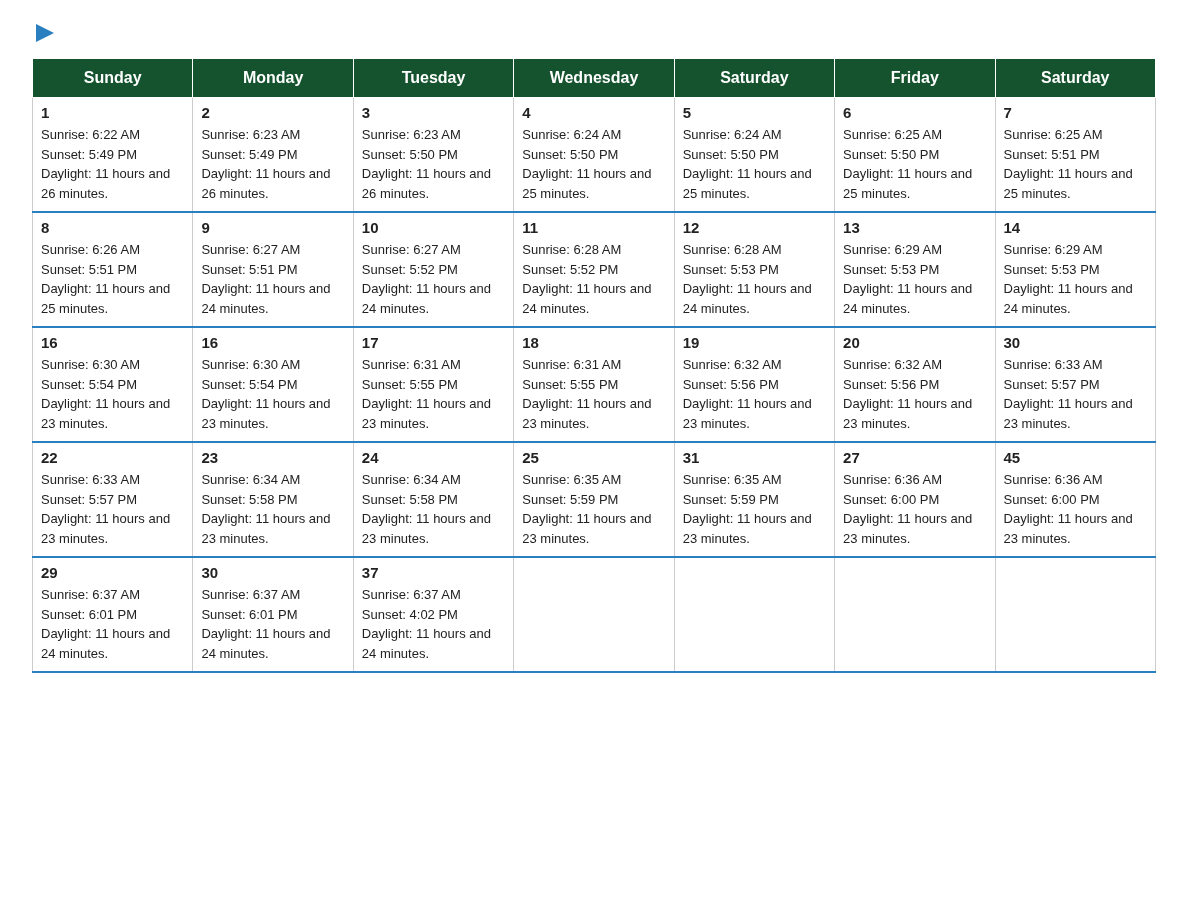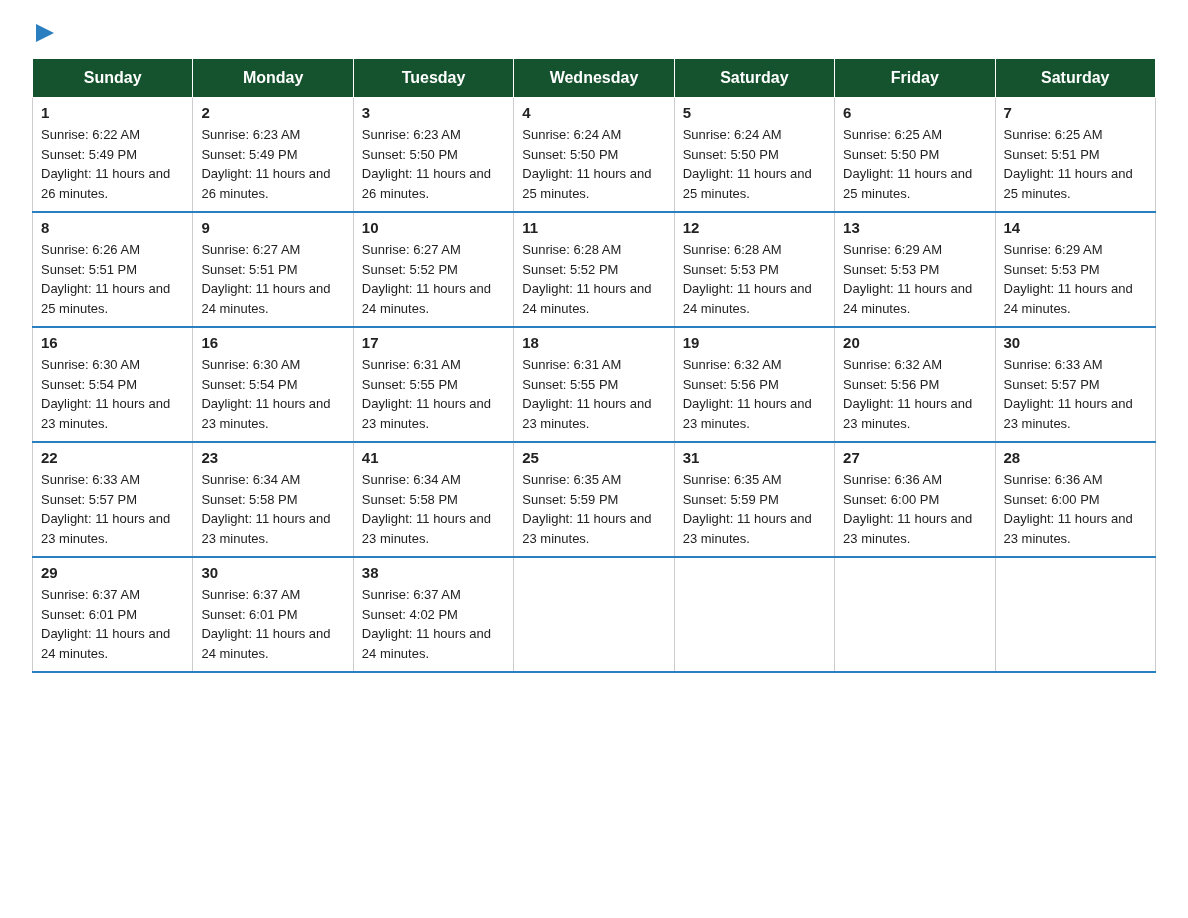--- a/index.html
+++ b/index.html
@@ -309,21 +309,21 @@
         </td>
         <td>
           <span class="day-number">23</span>
           <div class="day-info">
             <span>Sunrise: 6:34 AM</span><br>
             <span>Sunset: 5:58 PM</span><br>
             <span>Daylight: 11 hours and 23 minutes.</span>
           </div>
         </td>
         <td>
-          <span class="day-number">41</span>
+          <span class="day-number">24</span>
           <div class="day-info">
             <span>Sunrise: 6:34 AM</span><br>
             <span>Sunset: 5:58 PM</span><br>
             <span>Daylight: 11 hours and 23 minutes.</span>
           </div>
         </td>
         <td>
           <span class="day-number">25</span>
           <div class="day-info">
             <span>Sunrise: 6:35 AM</span><br>
@@ -341,21 +341,21 @@
         </td>
         <td>
           <span class="day-number">27</span>
           <div class="day-info">
             <span>Sunrise: 6:36 AM</span><br>
             <span>Sunset: 6:00 PM</span><br>
             <span>Daylight: 11 hours and 23 minutes.</span>
           </div>
         </td>
         <td>
-          <span class="day-number">28</span>
+          <span class="day-number">45</span>
           <div class="day-info">
             <span>Sunrise: 6:36 AM</span><br>
             <span>Sunset: 6:00 PM</span><br>
             <span>Daylight: 11 hours and 23 minutes.</span>
           </div>
         </td>
       </tr>
       <tr>
         <td>
           <span class="day-number">29</span>
@@ -367,21 +367,21 @@
         </td>
         <td>
           <span class="day-number">30</span>
           <div class="day-info">
             <span>Sunrise: 6:37 AM</span><br>
             <span>Sunset: 6:01 PM</span><br>
             <span>Daylight: 11 hours and 24 minutes.</span>
           </div>
         </td>
         <td>
-          <span class="day-number">38</span>
+          <span class="day-number">37</span>
           <div class="day-info">
             <span>Sunrise: 6:37 AM</span><br>
             <span>Sunset: 4:02 PM</span><br>
             <span>Daylight: 11 hours and 24 minutes.</span>
           </div>
         </td>
         <td class="empty-cell"></td>
         <td class="empty-cell"></td>
         <td class="empty-cell"></td>
         <td class="empty-cell"></td>

